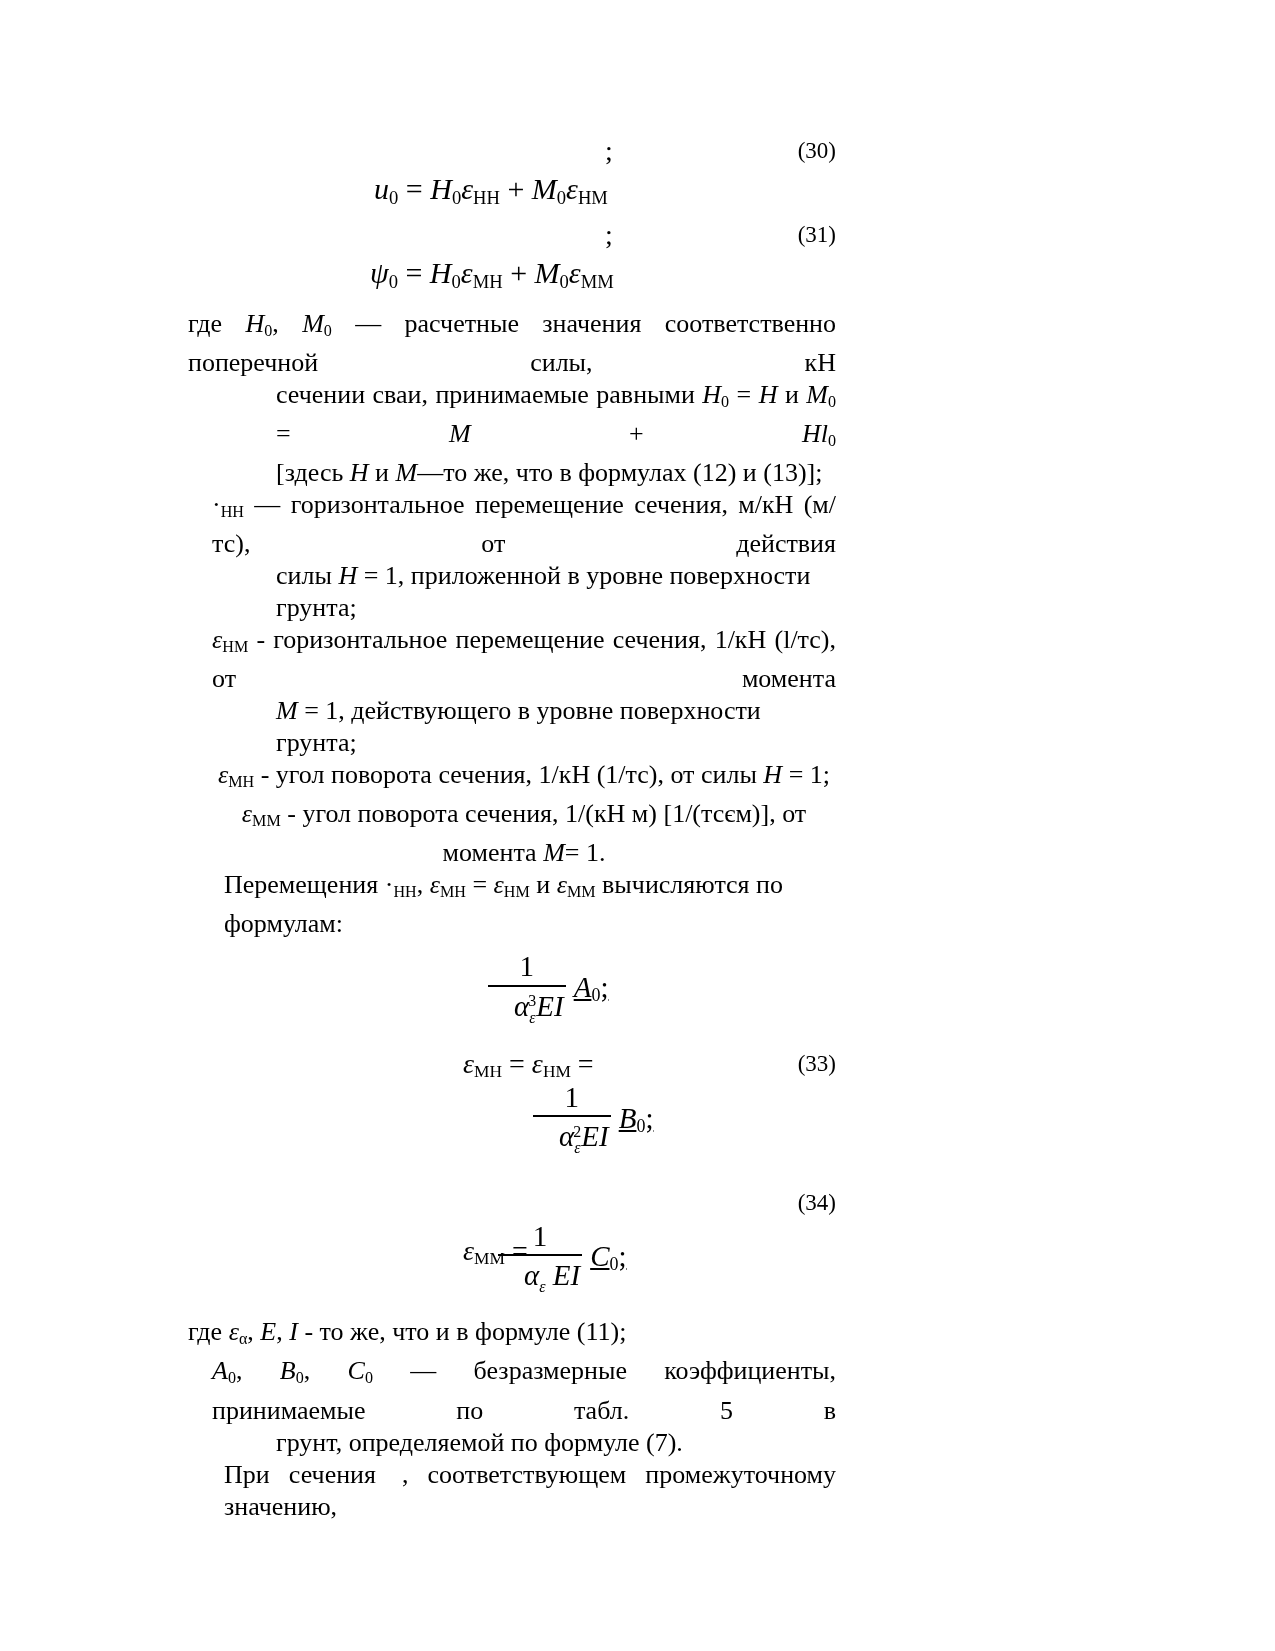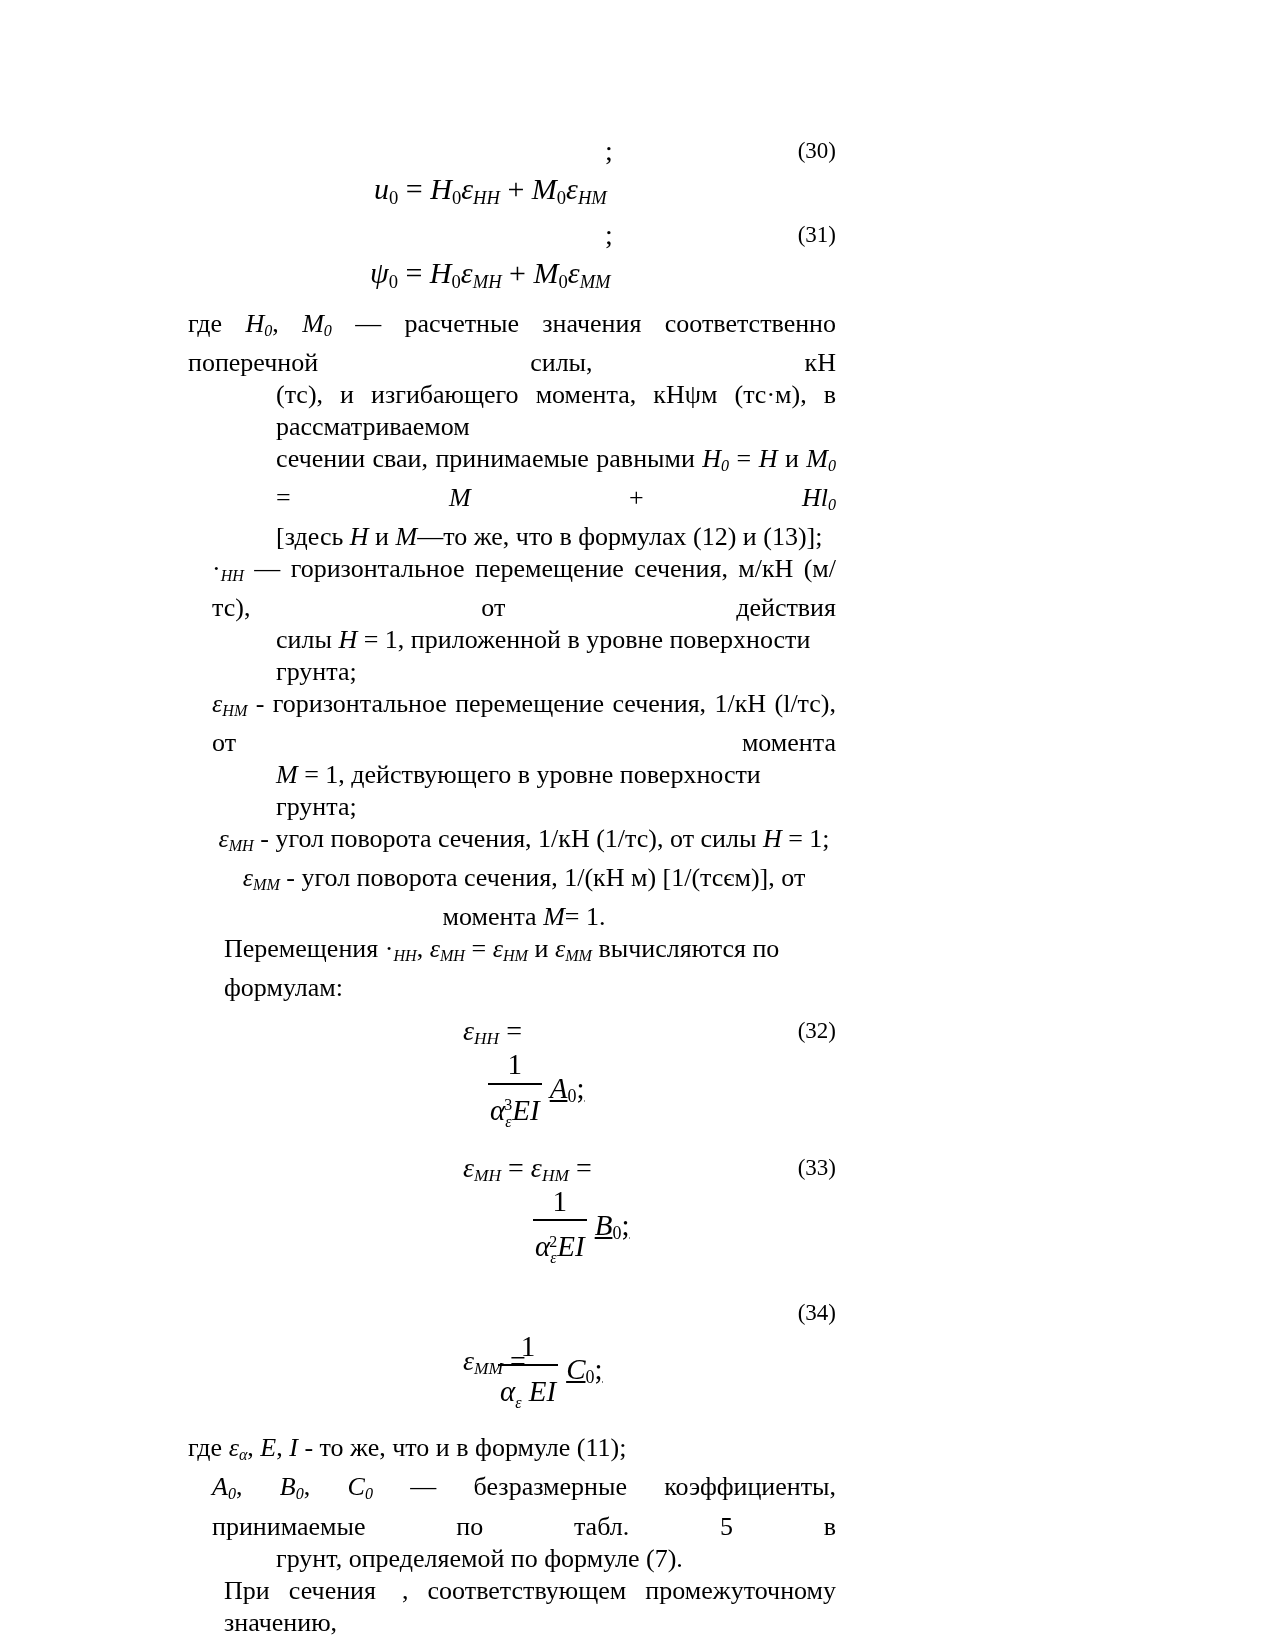--- a/index.html
+++ b/index.html
@@ -10,67 +10,62 @@
   .vgap{width:100%;}
   .bl{line-height:32px;min-height:32px;white-space:normal;}
   .bl.jl{text-align:justify;text-align-last:justify;}
   .ind1{padding-left:24px;text-align:center;}
   .ind2{padding-left:88px;}
   .p{padding-left:36px;}
   .r{white-space:pre-wrap;}
   .n{font-style:normal;}
   .i{font-style:italic;}
   .sub{font-size:0.62em;vertical-align:-0.25em;}
-  .isub{font-style:italic;font-size:0.62em;vertical-align:-0.25em;}
+  .isub{font-size:0.62em;vertical-align:-0.25em;}
   .gap{display:inline-block;}
   .dsub{font-style:italic;font-size:0.55em;vertical-align:-0.45em;}
   .dsup{font-size:0.55em;vertical-align:0.6em;margin-left:-0.45em;}
   .eqhead{position:relative;height:34px;line-height:34px;font-size:27px;}
   .eqhead .lbl{position:absolute;top:0;font-size:28px;}
   .eqhead .num{position:absolute;right:0;top:0;font-size:23px;}
   .eqline{font-size:30px;line-height:42px;height:42px;}
   .fracline{display:flex;align-items:center;font-size:29px;}
   .frac{display:inline-flex;flex-direction:column;align-items:stretch;}
   .ftop{display:block;text-align:center;border-bottom:2px solid #000;padding:0 10px 2px;line-height:1.12;}
-  .fden{display:block;text-align:center;padding:8px 2px 0;line-height:1.2;}
+  .fden{display:block;text-align:center;padding:2px 2px 0;line-height:1.2;margin-left:24px;}
   .fafter{margin-left:8px;text-decoration:underline;}
 </style>
 </head>
 <body>
 
 <div class="page">
   <div class="doc">
       <div class="eqhead">
         <span class="lbl" style="left: 417px;"><span class="r n">;</span></span>
         <span class="num">(30)</span>
       </div>
       <div class="eqline" style="padding-left: 186px;"><span class="r i">u</span><span class="r sub">0</span><span class="r n"> = </span><span class="r i">H</span><span class="r sub">0</span><span class="r i">ε</span><span class="r isub">HH</span><span class="r n"> + </span><span class="r i">M</span><span class="r sub">0</span><span class="r i">ε</span><span class="r isub">HM</span></div>
       <div class="vgap" style="height: 8px;"></div>
       <div class="eqhead">
         <span class="lbl" style="left: 417px;"><span class="r n">;</span></span>
         <span class="num">(31)</span>
       </div>
       <div class="eqline" style="padding-left: 182px;"><span class="r i">ψ</span><span class="r sub">0</span><span class="r n"> = </span><span class="r i">H</span><span class="r sub">0</span><span class="r i">ε</span><span class="r isub">MH</span><span class="r n"> + </span><span class="r i">M</span><span class="r sub">0</span><span class="r i">ε</span><span class="r isub">MM</span></div>
       <div class="vgap" style="height: 14px;"></div>
       <div class="bl  jl"><span class="r n">где </span><span class="r i">H</span><span class="r isub">0</span><span class="r n">, </span><span class="r i">M</span><span class="r isub">0</span><span class="r n"> — расчетные значения соответственно поперечной силы, кН</span></div>
-      <div class="bl ind2 jl"><span class="r n">(тс), и изгибающего момента, кНψм (тс·м), в рассматриваемом</span></div>
       <div class="bl ind2 jl"><span class="r n">сечении сваи, принимаемые равными </span><span class="r i">H</span><span class="r isub">0</span><span class="r n"> = </span><span class="r i">H</span><span class="r n"> и </span><span class="r i">M</span><span class="r isub">0</span><span class="r n"> = </span><span class="r i">M</span><span class="r n"> + </span><span class="r i">Hl</span><span class="r isub">0</span></div>
       <div class="bl ind2"><span class="r n">[здесь </span><span class="r i">H</span><span class="r n"> и </span><span class="r i">M</span><span class="r n">—то же, что в формулах (12) и (13)];</span></div>
       <div class="bl ind1 jl"><span class="r n">·</span><span class="r isub">НН</span><span class="r n"> — горизонтальное перемещение сечения, м/кН (м/тс), от действия</span></div>
       <div class="bl ind2"><span class="r n">силы </span><span class="r i">H</span><span class="r n"> = 1, приложенной в уровне поверхности грунта;</span></div>
       <div class="bl ind1 jl"><span class="r i">ε</span><span class="r isub">НМ</span><span class="r n"> - горизонтальное перемещение сечения, 1/кН (l/тс), от момента</span></div>
       <div class="bl ind2"><span class="r i">М</span><span class="r n"> = 1, действующего в уровне поверхности грунта;</span></div>
       <div class="bl ind1"><span class="r i">ε</span><span class="r isub">МН</span><span class="r n"> - угол поворота сечения, 1/кН (1/тс), от силы </span><span class="r i">Н</span><span class="r n"> = 1;</span></div>
       <div class="bl ind1"><span class="r i">ε</span><span class="r isub">ММ</span><span class="r n"> - угол поворота сечения, 1/(кН м) [1/(тсєм)], от момента </span><span class="r i">М</span><span class="r n">= 1.</span></div>
       <div class="bl p"><span class="r n">Перемещения </span><span class="r n">·</span><span class="r isub">НН</span><span class="r n">, </span><span class="r i">ε</span><span class="r isub">МН</span><span class="r n"> = </span><span class="r i">ε</span><span class="r isub">НМ</span><span class="r n"> и </span><span class="r i">ε</span><span class="r isub">ММ</span><span class="r n"> вычисляются по формулам:</span></div>
       <div class="vgap" style="height: 10px;"></div>
-      <div class="eqhead">
-        <span class="lbl" style="left: 275px;"><span class="r i">ε</span><span class="r isub">HH</span><span class="r n"> =</span></span>
-        <span class="num">(32)</span>
-      </div>
       <div class="fracline" style="padding-left: 300px;">
         <span class="frac">
           <span class="ftop">1</span>
           <span class="fden"><span class="r i">α</span><span class="r dsub">ε</span><span class="r dsup">3</span><span class="r i">EI</span></span>
         </span>
         <span class="fafter"><span class="r i">A</span><span class="r sub">0</span><span class="r n">;</span></span>
       </div>
       <div class="vgap" style="height: 20px;"></div>
       <div class="eqhead">
         <span class="lbl" style="left: 275px;"><span class="r i">ε</span><span class="r isub">MH</span><span class="r n"> = </span><span class="r i">ε</span><span class="r isub">HM</span><span class="r n"> =</span></span>

